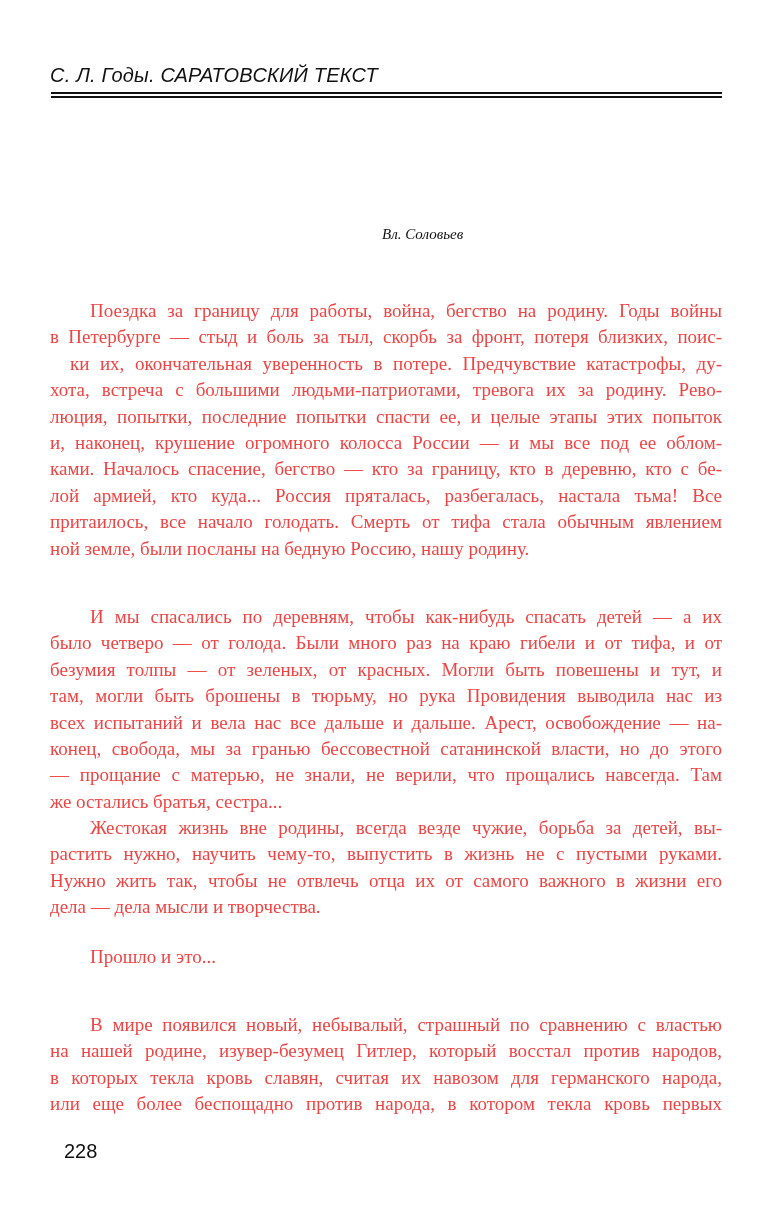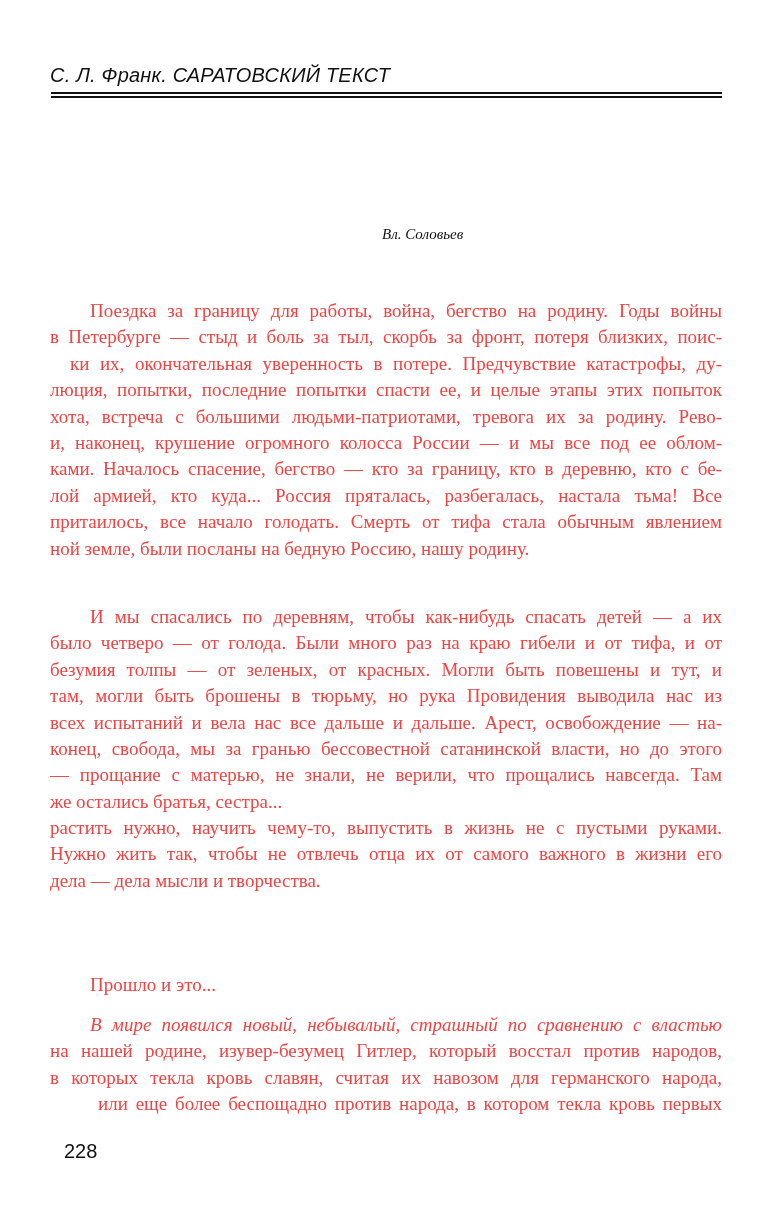--- a/index.html
+++ b/index.html
@@ -84,78 +84,79 @@
     }
     .body-text .ln.last {
       text-align-last: left;
     }
     .body-text .ln.indent {
       padding-left: 40px;
     }
     .para1 { top: 298px; }
     .para2 { top: 604px; }
     .para3 { top: 815px; }
-    .para4 { top: 972px; }
+    .para4 { top: 944px; }
     .para5 { top: 1012px; }
     .page-number {
       position: absolute;
       left: 64px;
       top: 1140px;
       font-family: "Liberation Sans", "DejaVu Sans", sans-serif;
       font-size: 20px;
       color: #111;
     }
   </style>
 </head>
 <body>
 
 <div class="page">
 
-  <div class="running-head">С. Л. Франк. САРАТОВСКИЙ ТЕКСТ</div>
+  <div class="running-head">С. Л. Годы. САРАТОВСКИЙ ТЕКСТ</div>
   <div class="rule-thick"></div>
   <div class="rule-thin"></div>
 
   <div class="epigraph-author">Вл. Соловьев</div>
 
   <div class="body-text para1">
     <span class="ln indent" style="white-space: nowrap;">Поездка за границу для работы, война, бегство на родину. Годы войны</span>
     <span class="ln" style="white-space: nowrap;">в Петербурге — стыд и боль за тыл, скорбь за фронт, потеря близких, поис-</span>
     <span class="ln" style="white-space: nowrap; margin-left: 20px;">ки их, окончательная уверенность в потере. Предчувствие катастрофы, ду-</span>
+    <span class="ln" style="white-space: nowrap;">хота, встреча с большими людьми-патриотами, тревога их за родину. Рево-</span>
     <span class="ln" style="white-space: nowrap;">люция, попытки, последние попытки спасти ее, и целые этапы этих попыток</span>
-    <span class="ln" style="white-space: nowrap;">хота, встреча с большими людьми-патриотами, тревога их за родину. Рево-</span>
     <span class="ln" style="white-space: nowrap;">и, наконец, крушение огромного колосса России — и мы все под ее облом-</span>
     <span class="ln" style="white-space: nowrap;">ками. Началось спасение, бегство — кто за границу, кто в деревню, кто с бе-</span>
     <span class="ln" style="white-space: nowrap;">лой армией, кто куда... Россия пряталась, разбегалась, настала тьма! Все</span>
     <span class="ln" style="white-space: nowrap;">притаилось, все начало голодать. Смерть от тифа стала обычным явлением</span>
     <span class="ln last" style="white-space: nowrap;">ной земле, были посланы на бедную Россию, нашу родину.</span>
   </div>
 
   <div class="body-text para2">
     <span class="ln indent" style="white-space: nowrap;">И мы спасались по деревням, чтобы как-нибудь спасать детей — а их</span>
     <span class="ln" style="white-space: nowrap;">было четверо — от голода. Были много раз на краю гибели и от тифа, и от</span>
     <span class="ln" style="white-space: nowrap;">безумия толпы — от зеленых, от красных. Могли быть повешены и тут, и</span>
     <span class="ln" style="white-space: nowrap;">там, могли быть брошены в тюрьму, но рука Провидения выводила нас из</span>
     <span class="ln" style="white-space: nowrap;">всех испытаний и вела нас все дальше и дальше. Арест, освобождение — на-</span>
     <span class="ln" style="white-space: nowrap;">конец, свобода, мы за гранью бессовестной сатанинской власти, но до этого</span>
     <span class="ln" style="white-space: nowrap;">— прощание с матерью, не знали, не верили, что прощались навсегда. Там</span>
     <span class="ln last" style="white-space: nowrap;">же остались братья, сестра...</span>
   </div>
 
   <div class="body-text para3">
+    <span class="ln indent" style="white-space: nowrap;">Жестокая жизнь вне родины, всегда везде чужие, борьба за детей, вы-</span>
     <span class="ln" style="white-space: nowrap;">растить нужно, научить чему-то, выпустить в жизнь не с пустыми руками.</span>
     <span class="ln" style="white-space: nowrap;">Нужно жить так, чтобы не отвлечь отца их от самого важного в жизни его</span>
     <span class="ln last" style="white-space: nowrap;">дела — дела мысли и творчества.</span>
   </div>
 
   <div class="body-text para4">
     <span class="ln indent last" style="white-space: nowrap;">Прошло и это...</span>
   </div>
 
   <div class="body-text para5">
-    <span class="ln indent" style="white-space: nowrap; font-style: italic;">В мире появился новый, небывалый, страшный по сравнению с властью</span>
+    <span class="ln indent" style="white-space: nowrap;">В мире появился новый, небывалый, страшный по сравнению с властью</span>
     <span class="ln" style="white-space: nowrap;">на нашей родине, изувер-безумец Гитлер, который восстал против народов,</span>
     <span class="ln" style="white-space: nowrap;">в которых текла кровь славян, считая их навозом для германского народа,</span>
-    <span class="ln" style="white-space: nowrap; margin-left: 48px;">или еще более беспощадно против народа, в котором текла кровь первых</span>
+    <span class="ln" style="white-space: nowrap;">или еще более беспощадно против народа, в котором текла кровь первых</span>
   </div>
 
   <div class="page-number">228</div>
 
 </div>
 
 </body></html>

